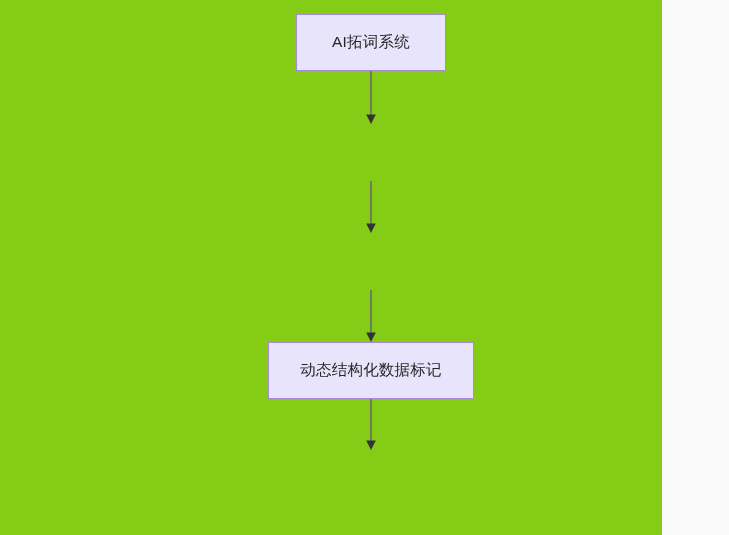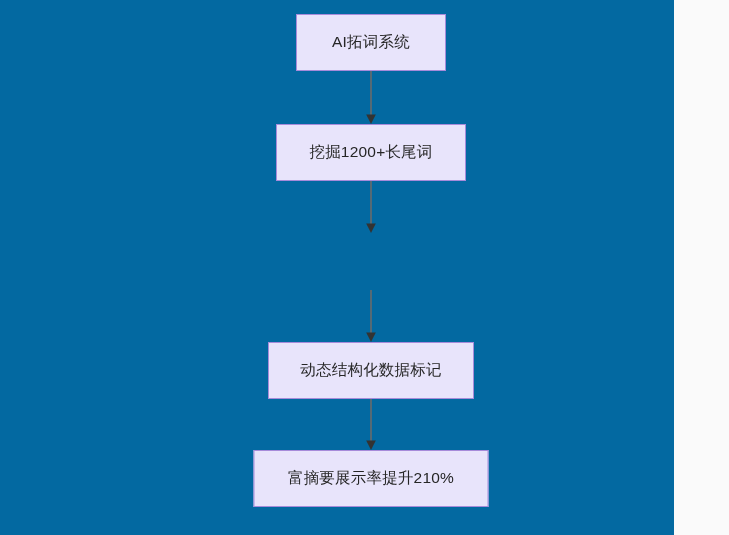--- a/index.html
+++ b/index.html
@@ -10,22 +10,21 @@
     width: 729px;
     height: 535px;
     background: #fafafa;
     font-family: "Liberation Sans", "DejaVu Sans", sans-serif;
     overflow: hidden;
   }
   #flowchart-canvas {
     position: relative;
     width: 662px;
     height: 535px;
-    background: #0369a1;
-    padding-left: 12px;
+    background: #84cc16;
   }
   .node {
     position: absolute;
     box-sizing: border-box;
     background: #e8e4fb;
     border: 1.4px solid #a78bda;
     display: flex;
     align-items: center;
     justify-content: center;
     transform: translateX(-50%);
@@ -75,23 +74,20 @@
 
   <div class="node" id="node-1">
     <span class="node-label">AI拓词系统</span>
   </div>
 
   <svg class="edge" id="edge-1" viewBox="0 0 14 53" width="14" height="53">
     <line class="edge-line" x1="7" y1="0" x2="7" y2="45"></line>
     <polygon class="edge-head" points="7,53 2.2,43.5 11.8,43.5"></polygon>
   </svg>
 
-  <div class="node" id="node-2">
-    <span class="node-label">挖掘1200+长尾词</span>
-  </div>
 
   <svg class="edge" id="edge-2" viewBox="0 0 14 52" width="14" height="52">
     <line class="edge-line" x1="7" y1="0" x2="7" y2="44"></line>
     <polygon class="edge-head" points="7,52 2.2,42.5 11.8,42.5"></polygon>
   </svg>
 
 
   <svg class="edge" id="edge-3" viewBox="0 0 14 52" width="14" height="52">
     <line class="edge-line" x1="7" y1="0" x2="7" y2="44"></line>
     <polygon class="edge-head" points="7,52 2.2,42.5 11.8,42.5"></polygon>
@@ -99,17 +95,14 @@
 
   <div class="node" id="node-4">
     <span class="node-label">动态结构化数据标记</span>
   </div>
 
   <svg class="edge" id="edge-4" viewBox="0 0 14 51" width="14" height="51">
     <line class="edge-line" x1="7" y1="0" x2="7" y2="43"></line>
     <polygon class="edge-head" points="7,51 2.2,41.5 11.8,41.5"></polygon>
   </svg>
 
-  <div class="node" id="node-5">
-    <span class="node-label">富摘要展示率提升210%</span>
-  </div>
 
 </div>
 
 </body></html>

